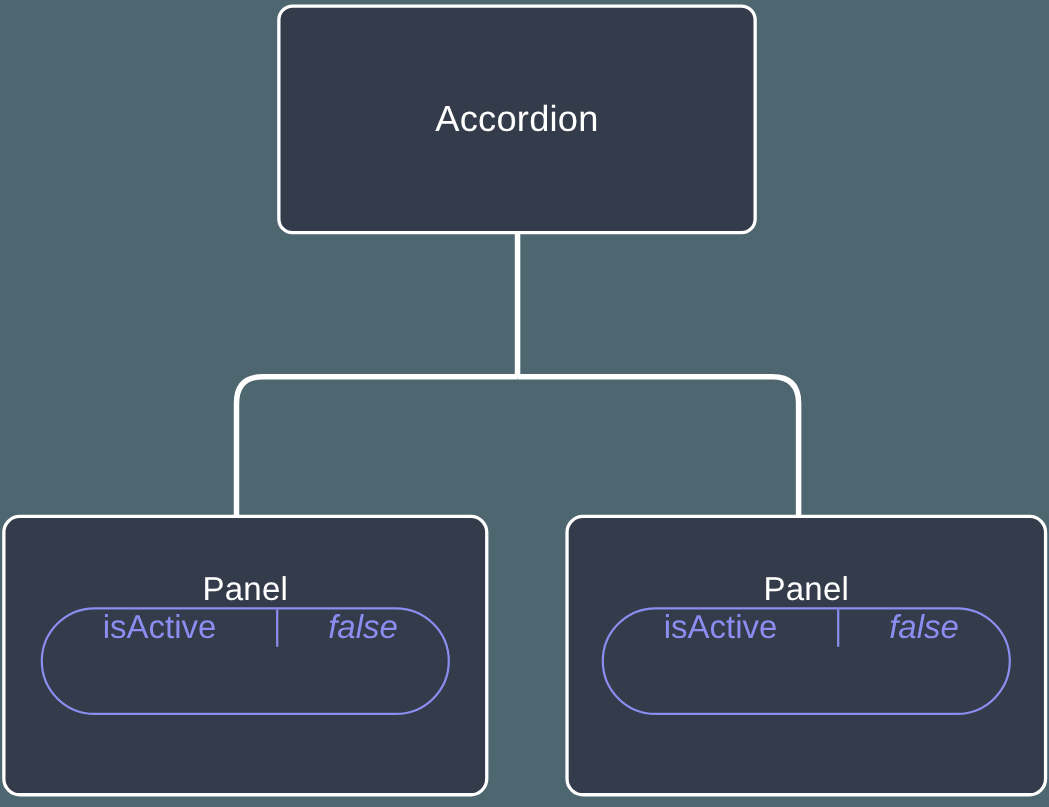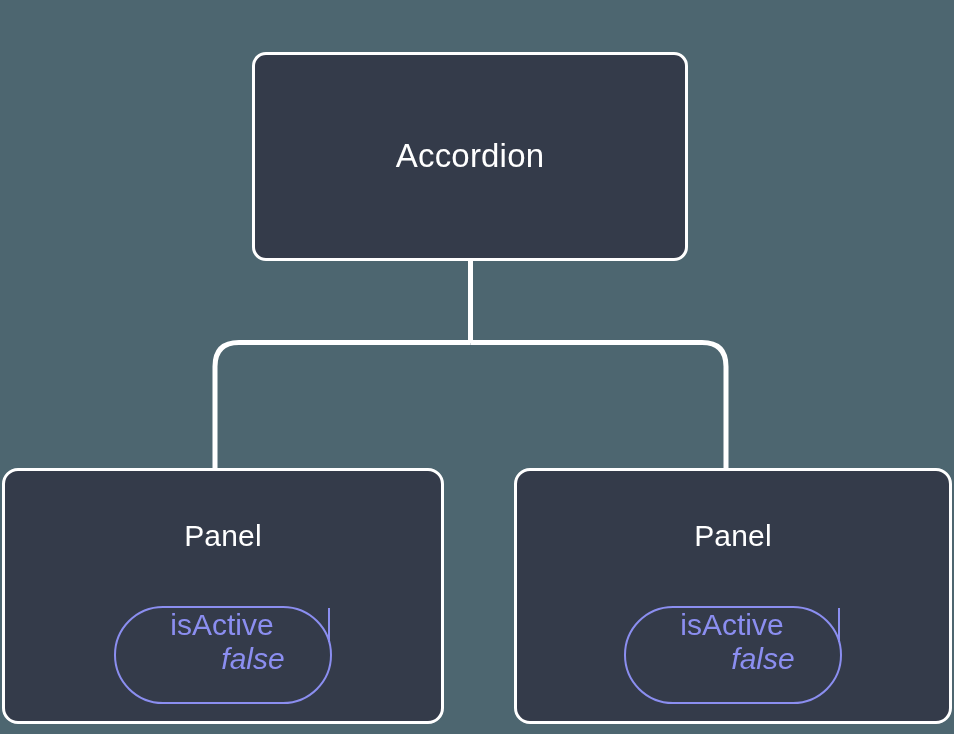--- a/index.html
+++ b/index.html
@@ -41,56 +41,52 @@
     flex-direction: column;
     align-items: center;
   }
 
   .node-root {
     left: 252px;
     top: 4px;
     width: 436px;
     height: 209px;
     justify-content: center;
-    margin-top: 48px;
   }
 
   .node-title {
     color: #ffffff;
     font-size: 33px;
     line-height: 1.1;
     letter-spacing: 0.2px;
     white-space: nowrap;
   }
 
   .node-child {
     top: 468px;
     height: 256px;
     padding-top: 48px;
     border-radius: 16px;
-    gap: 28px;
   }
   .node-child.left  { left: 2px;   width: 442px; }
   .node-child.right { left: 514px; width: 438px; }
 
   .node-child .node-title {
     font-size: 30px;
   }
 
   
   .badge {
-    margin-top: 26px;
     display: flex;
-    align-items: flex-end;
+    align-items: flex-start;
     height: 98px;
     border: 2px solid #8b8ef0;
     border-radius: 49px;
     box-sizing: border-box;
     background: transparent;
-    flex-direction: column;
   }
 
   .badge-key,
   .badge-val {
     display: flex;
     align-items: center;
     justify-content: center;
     color: #8b8ef0;
     font-size: 30px;
     white-space: nowrap;

